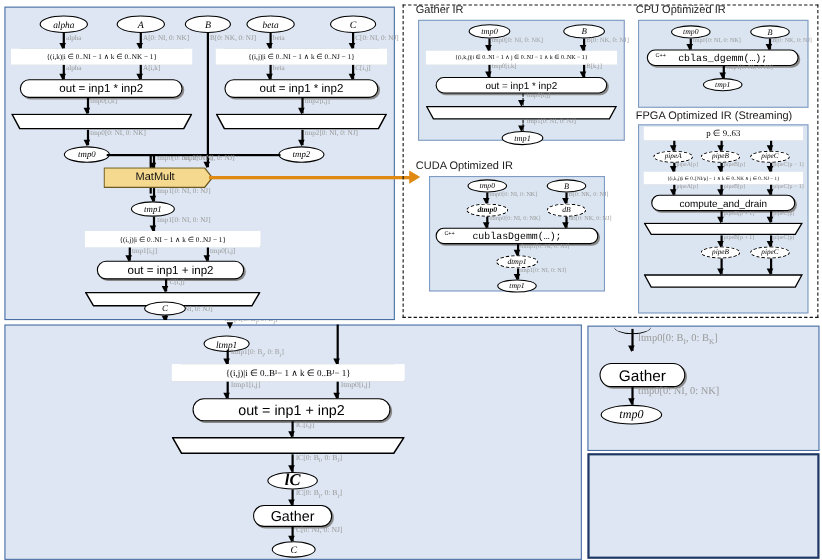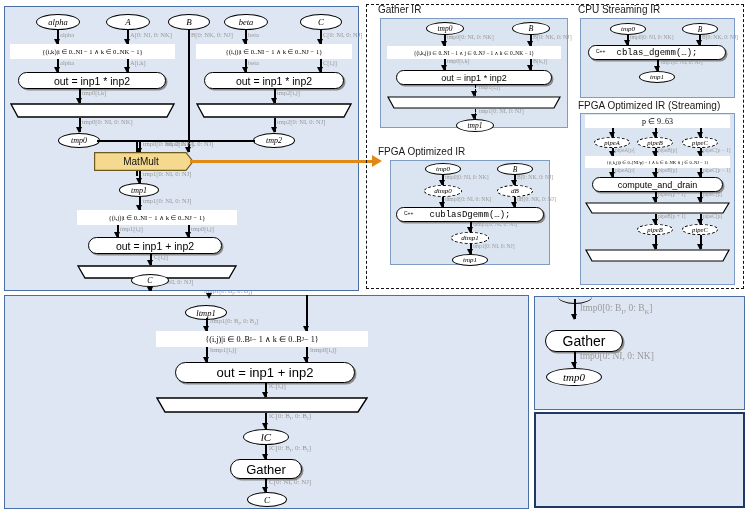--- a/index.html
+++ b/index.html
@@ -233,21 +233,21 @@
   <svg width="174" height="13" viewBox="0 0 174 13">
       <polygon points="1,1 173,1 167,12 7,12" fill="#fff" stroke="#000" stroke-width="1.2"></polygon>
     </svg>
 </div>
 
 <div class="vdash" style="left:475px;top:109px;height:10px;"></div>
 <div class="arrowhead" style="left:471.4px;top:114px;"></div>
 <div class="edgelbl" style="left:479px;top:108px;font-size:6px;">tmp1[0: NI, 0: NJ]</div>
 <div class="node ellipse" style="left:456px;top:119px;width:38px;height:13px;font-size:7.5px;">tmp1</div>
 
-<div class="sublabel" style="left:578px;top:4px;font-size:10px;">CPU Streaming IR</div>
+<div class="sublabel" style="left:578px;top:4px;font-size:10px;">CPU Optimized IR</div>
 <div class="subpanel" style="left:580px;top:18px;width:155px;height:80px;"></div>
 
 <div class="node ellipse" style="left:610px;top:23px;width:36px;height:12px;font-size:7px;">tmp0</div>
 <div class="node ellipse" style="left:682px;top:23px;width:36px;height:12px;font-size:7.5px;">B</div>
 <div class="vline" style="left:627px;top:35px;height:10px;"></div>
 <div class="arrowhead" style="left:624.2px;top:40px;"></div>
 <div class="edgelbl" style="left:630px;top:34px;font-size:5.6px;">tmp0[0: NI, 0: NK]</div>
 <div class="vline" style="left:699px;top:35px;height:10px;"></div>
 <div class="arrowhead" style="left:696.2px;top:40px;"></div>
 <div class="edgelbl" style="left:702px;top:34px;font-size:5.6px;">B[0: NK, 0: NJ]</div>
@@ -339,33 +339,33 @@
 <div class="arrowhead" style="left:652.2px;top:244px;"></div>
 <div class="vline" style="left:700px;top:235px;height:14px;"></div>
 <div class="arrowhead" style="left:697.2px;top:244px;"></div>
 
 <div class="clip" style="left:585px;top:249px;width:145px;height:13px;">
   <svg width="145" height="13" viewBox="0 0 145 13">
       <polygon points="1,1 144,1 138,12 7,12" fill="#fff" stroke="#000" stroke-width="1.2"></polygon>
     </svg>
 </div>
 
-<div class="sublabel" style="left:378px;top:146px;font-size:10px;">FPGA Optimized IR</div>
+<div class="sublabel" style="left:378px;top:146px;font-size:10px;">CUDA Optimized IR</div>
 <div class="subpanel" style="left:390px;top:160px;width:160px;height:105px;"></div>
 
 <div class="node ellipse" style="left:425px;top:163px;width:36px;height:12px;font-size:7px;">tmp0</div>
 <div class="node ellipse" style="left:497px;top:163px;width:36px;height:12px;font-size:7.5px;">B</div>
 <div class="vline" style="left:442px;top:175px;height:10px;"></div>
 <div class="arrowhead" style="left:439.2px;top:180px;"></div>
 <div class="edgelbl" style="left:445px;top:174px;font-size:5.6px;">tmp0[0: NI, 0: NK]</div>
 <div class="vline" style="left:514px;top:175px;height:10px;"></div>
 <div class="arrowhead" style="left:511.2px;top:180px;"></div>
 <div class="edgelbl" style="left:517px;top:174px;font-size:5.6px;">B[0: NK, 0: NJ]</div>
 
-<div class="node ellipse dashed" style="left:424px;top:185px;width:38px;height:12px;font-size:7px;">dtmp0</div>
+<div class="node ellipse dashed" style="left:424px;top:185px;width:38px;height:12px;font-size:7px;font-weight:bold;">dtmp0</div>
 <div class="node ellipse dashed" style="left:497px;top:185px;width:36px;height:12px;font-size:7px;">dB</div>
 
 <div class="vline" style="left:442px;top:197px;height:10px;"></div>
 <div class="arrowhead" style="left:439.2px;top:202px;"></div>
 <div class="edgelbl" style="left:445px;top:196px;font-size:5.6px;">dtmp0[0: NI, 0: NK]</div>
 <div class="vline" style="left:514px;top:197px;height:10px;"></div>
 <div class="arrowhead" style="left:511.2px;top:202px;"></div>
 <div class="edgelbl" style="left:517px;top:196px;font-size:5.6px;">dB[0: NK, 0: NJ]</div>
 
 <div class="node tasklet" style="left:396px;top:207px;width:148px;height:15px;font-size:9px;font-family:'Liberation Mono', monospace;">
@@ -421,21 +421,21 @@
 <div class="clip" style="left:156px;top:397px;width:212px;height:16px;">
   <svg width="212" height="16" viewBox="0 0 212 16">
       <polygon points="1,1 211,1 202,15 9,15" fill="#fff" stroke="#000" stroke-width="1.4"></polygon>
     </svg>
 </div>
 
 <div class="vline" style="left:265px;top:413px;height:16px;"></div>
 <div class="arrowhead" style="left:262.2px;top:423px;"></div>
 <div class="edgelbl" style="left:269px;top:412px;font-size:7px;">lC[0: B<sub style="font-size:.7em">I</sub>, 0: B<sub style="font-size:.7em">J</sub>]</div>
 
-<div class="node ellipse" style="left:243px;top:429px;width:46px;height:16px;font-size:11px;">lC</div>
+<div class="node ellipse" style="left:243px;top:429px;width:46px;height:16px;font-size:15px;font-weight:bold;">lC</div>
 
 <div class="vline" style="left:265px;top:445px;height:14px;"></div>
 <div class="arrowhead" style="left:262.2px;top:454px;"></div>
 <div class="edgelbl" style="left:269px;top:444px;font-size:7px;">lC[0: B<sub style="font-size:.7em">I</sub>, 0: B<sub style="font-size:.7em">J</sub>]</div>
 
 <div class="node tasklet" style="left:230px;top:459px;width:72px;height:20px;font-size:13px;">Gather</div>
 
 <div class="vline" style="left:265px;top:479px;height:13px;"></div>
 <div class="arrowhead" style="left:262.2px;top:487px;"></div>
 <div class="edgelbl" style="left:269px;top:478px;font-size:7px;">C[0: NI, 0: NJ]</div>

